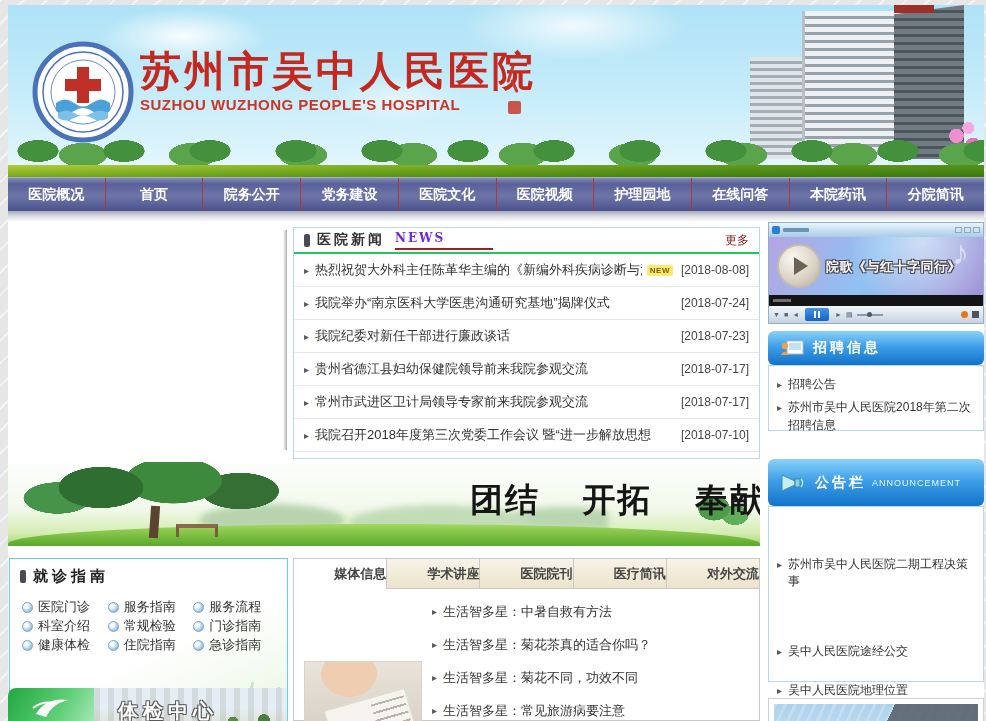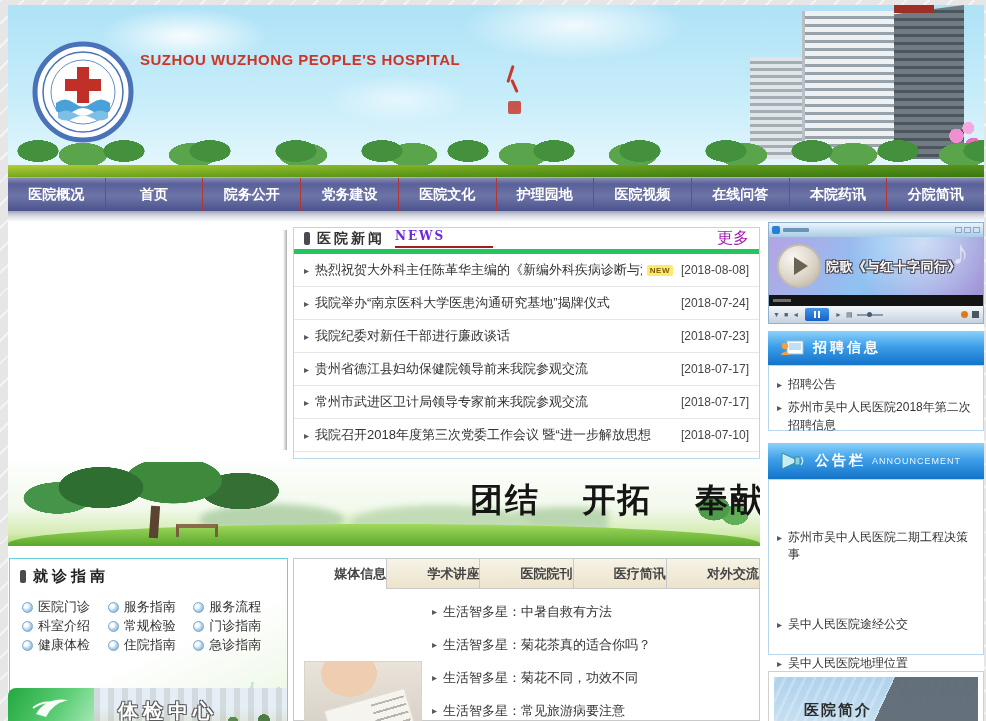--- a/index.html
+++ b/index.html
@@ -62,26 +62,26 @@
   .nav-shadow { position:absolute; left:0; top:206px; width:976px; height:11px;
     background:linear-gradient(#a3a8b9, #d9dbe3 45%, #ffffff); }
 
   
   .left-blank { position:absolute; left:0; top:217px; width:279px; height:236px; background:#fff; }
   .left-blank::after { content:""; position:absolute; right:0; top:8px; bottom:8px; width:4px;
     background:linear-gradient(to left, rgba(110,110,110,.55), rgba(110,110,110,0)); }
 
   .news-box { position:absolute; left:285px; top:222px; width:467px; height:232px;
     border:1px solid #b7d9e8; background:#fff; }
-  .news-header { height:26px; display:flex; align-items:center; padding:0 10px; border-bottom:5px solid #22c55e; }
+  .news-header { height:26px; display:flex; align-items:center; padding:0 10px; border-bottom:2px solid #22c55e; }
   .news-bullet { width:6px; height:13px; background:#4a4a52; border-radius:2px; margin-right:7px; }
   .news-title { font-size:14px; font-weight:bold; color:#333; letter-spacing:3px; }
   .news-sub { font-family:"DejaVu Serif","Liberation Serif",serif; font-size:12px; font-weight:bold;
     color:#6d28d9; margin-left:10px; letter-spacing:2px; border-bottom:2px solid #a02020; padding:0 48px 3px 0; }
-  .news-more { margin-left:auto; font-size:16px; color:#a21caf; cursor:pointer; }
+  .news-more { margin-left:auto; font-size:12px; color:#7f1d1d; cursor:pointer; }
   .news-row { display:flex; align-items:center; height:33px; padding:0 10px; border-bottom:1px solid #e6e6e6; cursor:pointer; }
   .arrow { color:#556; font-size:10px; margin-right:6px; }
   .n-title { font-size:13px; color:#333; white-space:nowrap; overflow:hidden; }
   .badge-new { background:#ffe96b; color:#7a5c10; font-size:8px; font-weight:bold; padding:1px 3px;
     margin-left:5px; border-radius:2px; letter-spacing:.5px; }
   .n-date { margin-left:auto; font-size:12px; color:#444; white-space:nowrap; padding-left:8px; }
 
   
   .right-col { position:absolute; left:760px; top:217px; width:216px; }
   .player { border:1px solid #8fb0cc; }
@@ -110,30 +110,30 @@
   .pc-g { font-size:7px; color:#55657a; cursor:pointer; }
   .pc-pause { width:24px; height:13px; border-radius:2px; background:linear-gradient(#4494ea,#1263c6);
     display:flex; align-items:center; justify-content:center; gap:2px; cursor:pointer; margin:0 2px; }
   .pc-pause i { display:block; width:2px; height:7px; background:#fff; }
   .pc-vol { width:26px; height:2px; background:#8a9ab0; position:relative; cursor:pointer; }
   .pc-vol i { position:absolute; left:10px; top:-2px; width:5px; height:5px; border-radius:50%; background:#4a5a6e; }
   .pc-rec { width:7px; height:7px; border-radius:50%; background:#e07820; margin-left:auto; cursor:pointer; }
   .pc-sq { width:7px; height:7px; background:#4a5560; cursor:pointer; }
 
   .blue-head { height:34px; display:flex; align-items:center; padding-left:12px; color:#fff;
-    background:linear-gradient(#8ad2f9 0%, #3f9fe8 45%, #1273ca 100%); cursor:default; }
+    background:linear-gradient(#8ad2f9 0%, #3f9fe8 45%, #1273ca 100%); cursor:default;border-radius:6px; }
   .blue-head .h-title { font-size:14px; font-weight:bold; letter-spacing:3px; }
   .blue-head .h-sub { font-size:9px; letter-spacing:1px; margin-left:6px; color:#eaf6ff; }
   .head-icon { margin-right:9px; display:flex; }
   .recruit-head { margin-top:7px; }
   .side-box { border:1px solid #b9d7ea; background:#fff; font-size:12px; color:#333; }
   .recruit-box { height:66px; padding:7px 8px; }
   .s-item { display:flex; padding:3px 0; cursor:pointer; line-height:1.45; }
   .s-item .arrow { margin-top:2px; }
-  .announce-head { margin-top:12px; height:36px; }
+  .announce-head { margin-top:28px; height:47px; }
   .announce-box { height:176px; padding:46px 8px 0 8px; }
   .announce-box .s-item.gap1 { margin-top:46px; }
   .announce-box .s-item.gap2 { margin-top:16px; }
 
   .intro-box { margin-top:16px; border:1px solid #d0d0d0; background:#fff; padding:5px; height:74px; cursor:pointer; }
   .intro-img { position:relative; height:100%; overflow:hidden;
     background:
       linear-gradient(115deg, transparent 0 52%, rgba(90,100,110,.9) 52%),
       repeating-linear-gradient(115deg, rgba(255,255,255,.22) 0 3px, transparent 3px 9px),
       linear-gradient(#aed2ec, #cfe4f2); }
@@ -229,20 +229,21 @@
         <svg width="102" height="102" viewBox="0 0 102 102">
           <circle cx="51" cy="51" r="48" fill="#ffffff" stroke="#4a72b8" stroke-width="5"></circle>
           <circle cx="51" cy="51" r="40" fill="none" stroke="#4a72b8" stroke-width="1.5"></circle>
           <circle cx="51" cy="51" r="32" fill="#ffffff" stroke="#6b8cc4" stroke-width="1"></circle>
           <path d="M45 26 h12 v12 h12 v12 h-12 v12 h-12 v-12 h-12 v-12 h12 z" fill="#c03028"></path>
           <path d="M24 62 q9 -7 18 0 q9 7 18 0 q9 -7 18 0 v8 q-9 6 -18 0 q-9 -6 -18 0 q-9 6 -18 0 z" fill="#4aa0d8"></path>
           <path d="M26 72 q8 -5 16 0 q9 6 18 0 q8 -5 16 0 v5 q-8 5 -16 0 q-9 -5 -18 0 q-8 5 -16 0 z" fill="#7cc0e8"></path>
         </svg>
       </div>
       <div class="title-block">
+        <div class="title-cn">苏州市吴中人民医院</div>
         <div class="title-en">SUZHOU WUZHONG PEOPLE'S HOSPITAL</div>
       </div>
       <div class="seal">
         <i class="stroke1"></i>
           <i class="stroke2"></i>
           <i class="stamp"></i>
       </div>
       <div class="building">
         <div class="bldg-wing"></div>
         <div class="bldg-main"></div>
@@ -253,22 +254,22 @@
       <div class="header-trees"></div>
       <div class="header-grass"></div>
     </div>
 
     <div class="nav">
       <div class="nav-item">医院概况</div>
       <div class="nav-item">首页</div>
       <div class="nav-item">院务公开</div>
       <div class="nav-item">党务建设</div>
       <div class="nav-item">医院文化</div>
+      <div class="nav-item">医院视频</div>
       <div class="nav-item">护理园地</div>
-      <div class="nav-item">医院视频</div>
       <div class="nav-item">在线问答</div>
       <div class="nav-item">本院药讯</div>
       <div class="nav-item">分院简讯</div>
     </div>
     <div class="nav-shadow"></div>
 
     <div class="left-blank"></div>
 
     <div class="news-box">
       <div class="news-header">

